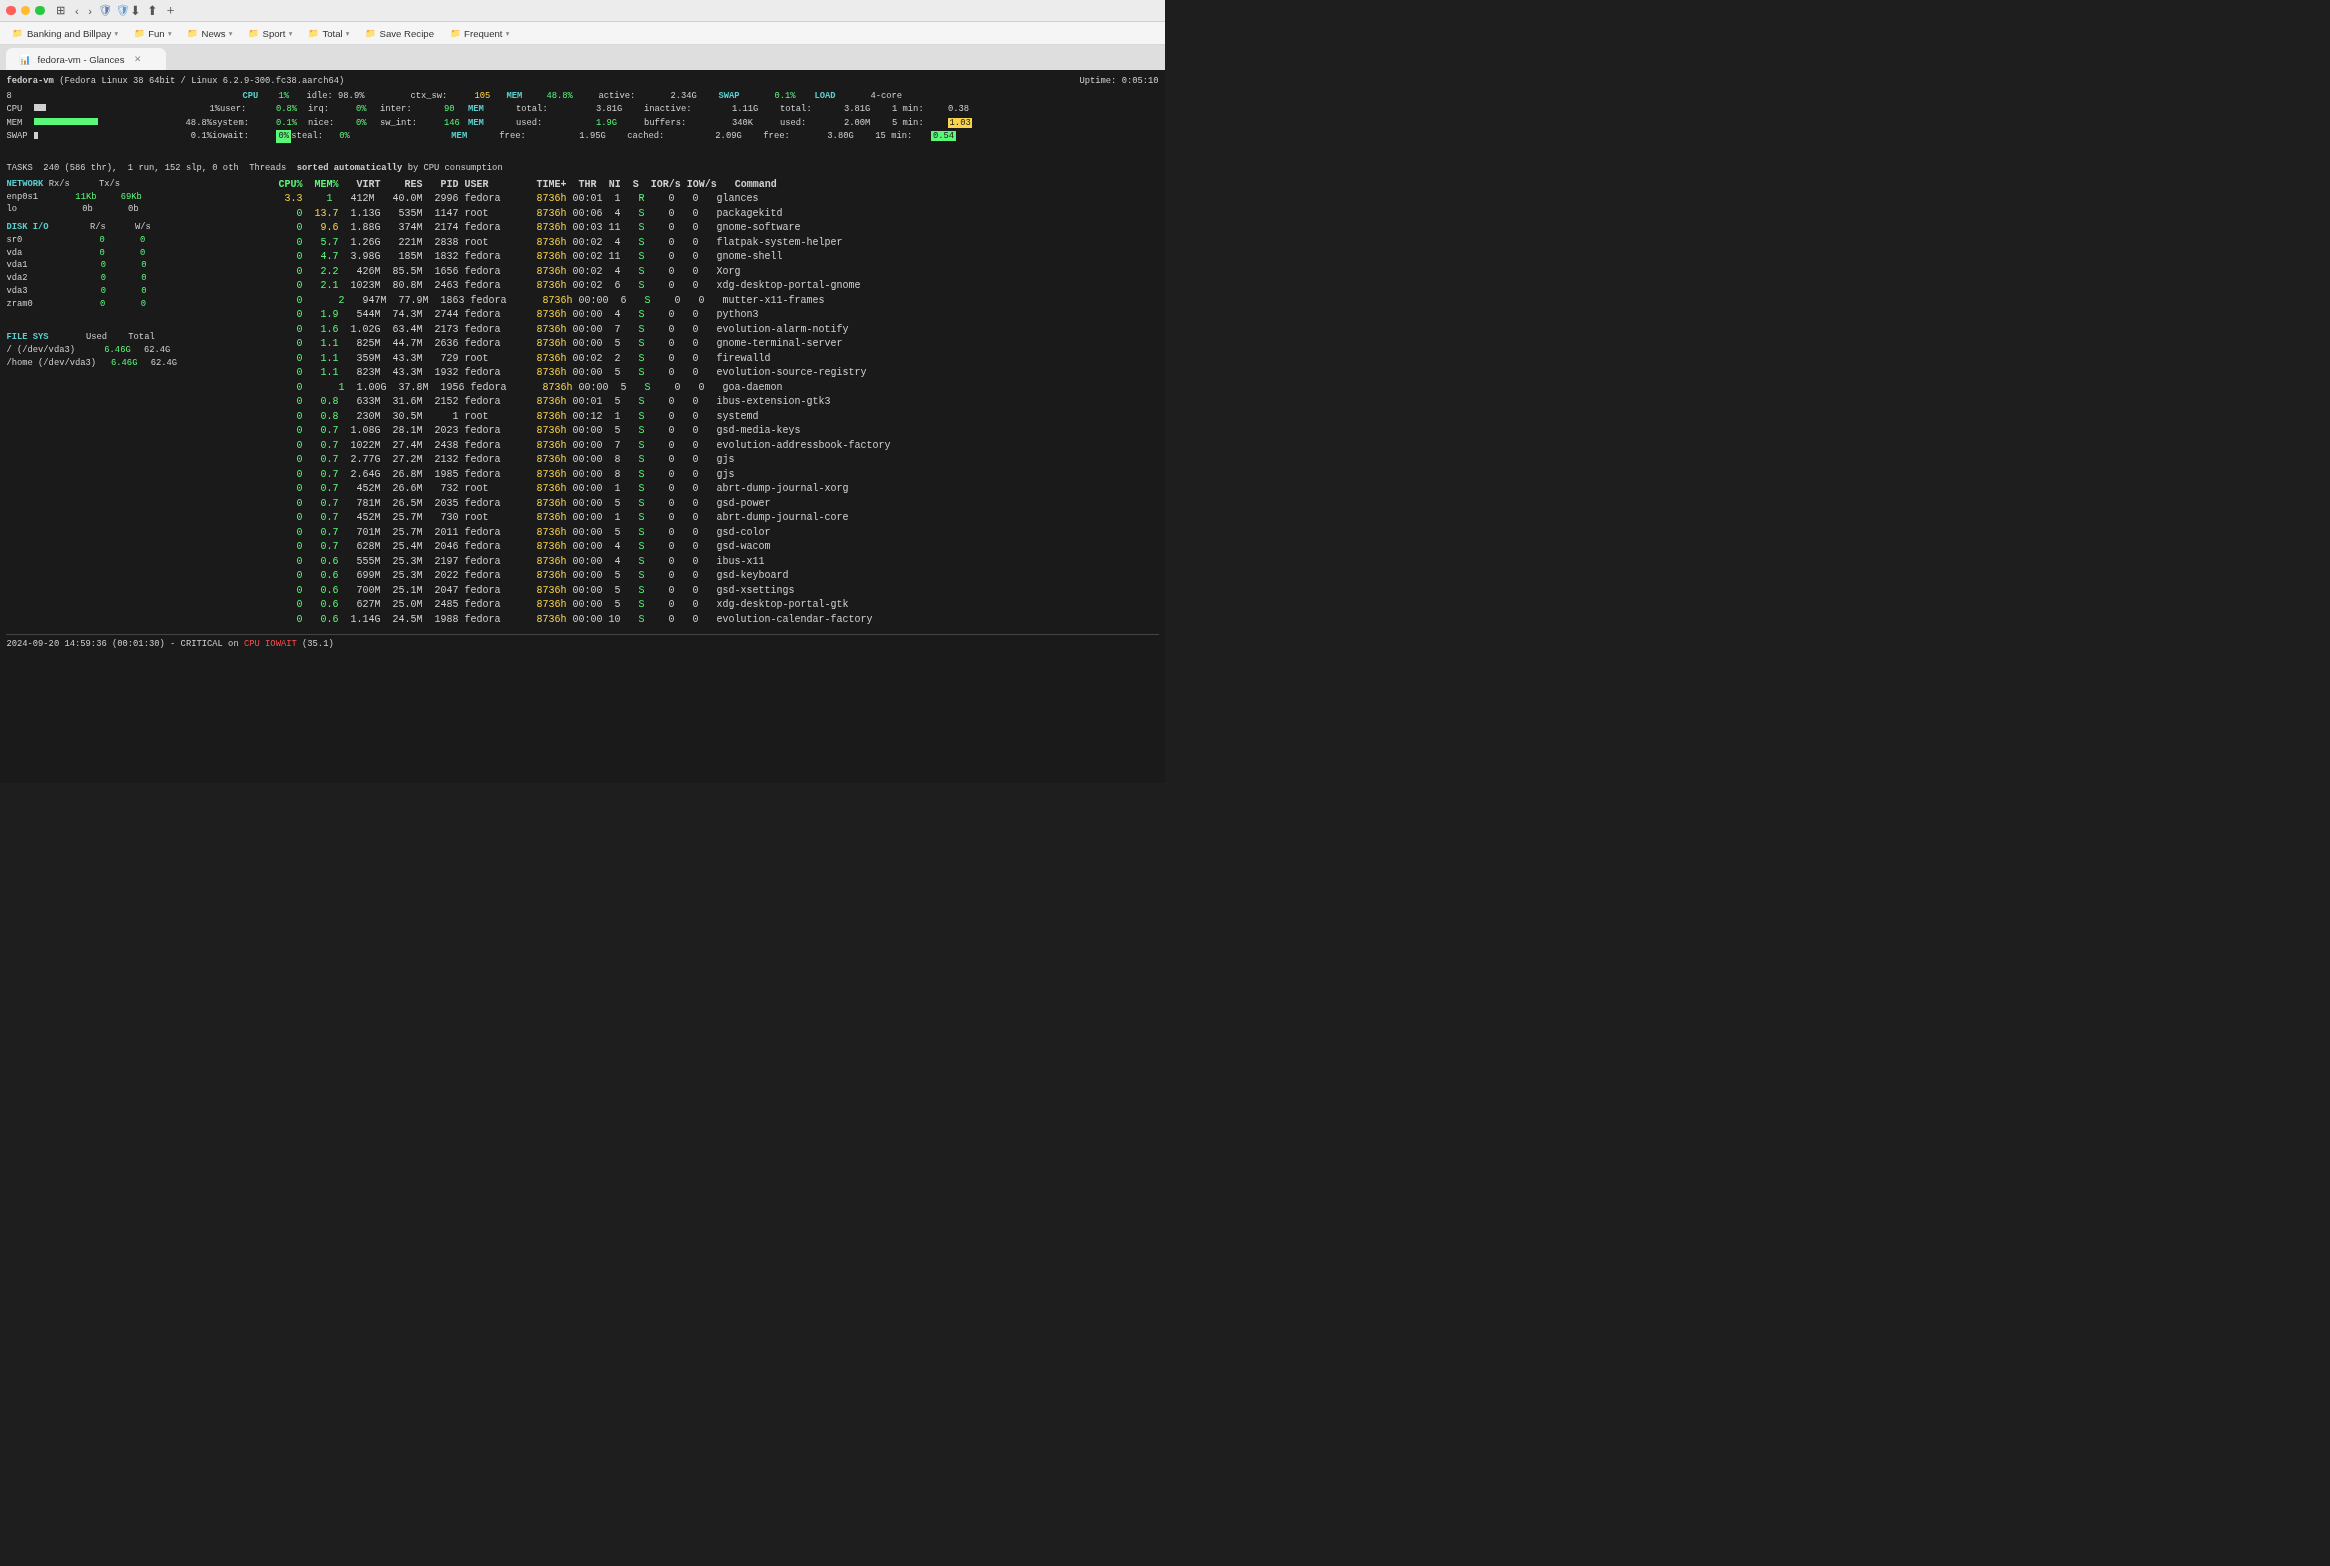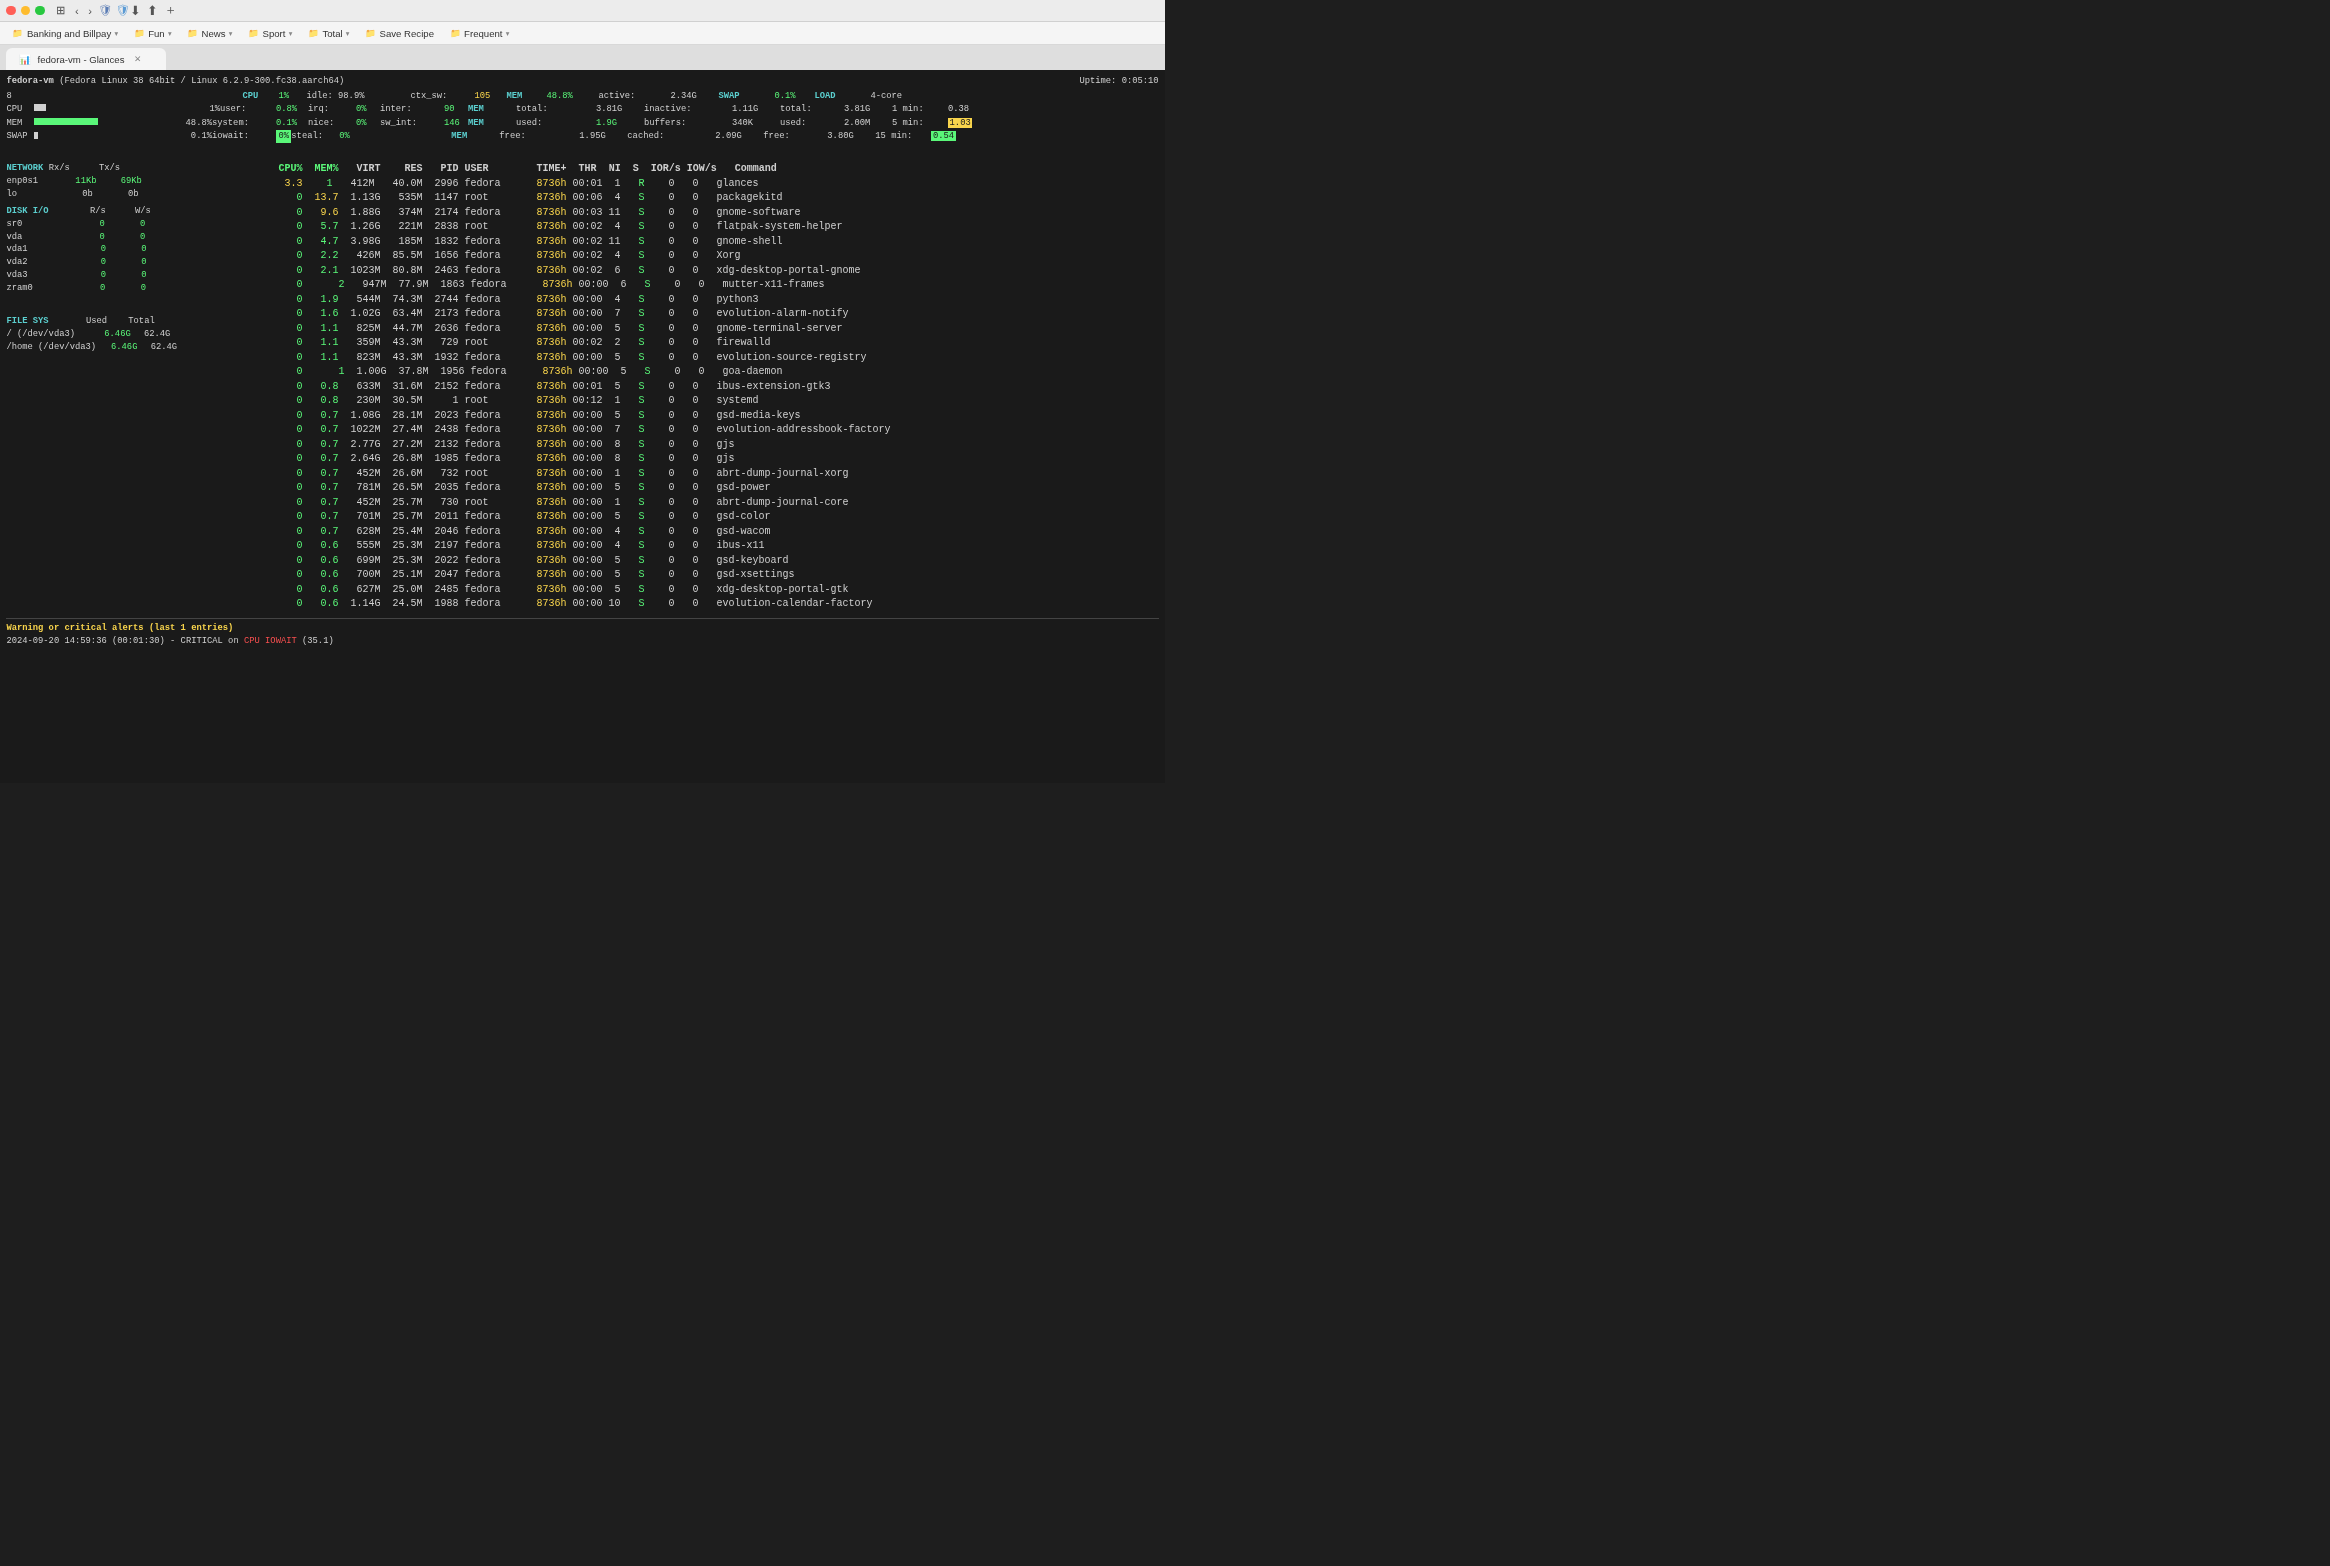--- a/index.html
+++ b/index.html
@@ -295,20 +295,28 @@
     <span style="width:88px; color:#d0d0d0;">  cached:</span>
     <span style="width:48px; color:#d0d0d0;">  2.09G</span>
     <span style="width:64px; color:#d0d0d0;">   free:</span>
     <span style="width:48px; color:#d0d0d0;">  3.80G</span>
     <span style="width:56px; color:#d0d0d0;"> 15 min:</span>
     <span style="color:#d0d0d0;"><span style="background:#5af779; color:#1a1a1a; padding:0 1.6px;">  0.54</span></span>
   </div>
 
   <div style="margin:3.2px 0;">&nbsp;</div>
 
+  <div>
+    <span class="g-white">TASKS&nbsp;</span>
+    <span class="g-white">240 (586 thr),&nbsp;</span>
+    <span class="g-white"> 1 run, 152 slp,  0 oth&nbsp;</span>
+    <span class="g-white">Threads&nbsp;</span>
+    <span class="g-bold g-white">sorted automatically</span>
+    <span class="g-white"> by CPU consumption</span>
+  </div>
 
   <div style="display:flex; margin-top:3.2px;">
 
     <div style="width:272px; flex-shrink:0;">
 
       <div>
         <span class="g-bold g-cyan">NETWORK</span>
         <span class="g-white" style="">Rx/s</span>
         <span class="g-white" style="margin-left:24px;">Tx/s</span>
       </div>
@@ -406,20 +414,17 @@
       <div style="white-space:pre;">   <span class="g-green">0</span>   <span class="g-green">0.6</span>   555M  25.3M  2197 fedora      <span class="g-yellow">8736h</span> 00:00  4   <span class="g-green">S</span>    0   0   ibus-x11</div>
       <div style="white-space:pre;">   <span class="g-green">0</span>   <span class="g-green">0.6</span>   699M  25.3M  2022 fedora      <span class="g-yellow">8736h</span> 00:00  5   <span class="g-green">S</span>    0   0   gsd-keyboard</div>
       <div style="white-space:pre;">   <span class="g-green">0</span>   <span class="g-green">0.6</span>   700M  25.1M  2047 fedora      <span class="g-yellow">8736h</span> 00:00  5   <span class="g-green">S</span>    0   0   gsd-xsettings</div>
       <div style="white-space:pre;">   <span class="g-green">0</span>   <span class="g-green">0.6</span>   627M  25.0M  2485 fedora      <span class="g-yellow">8736h</span> 00:00  5   <span class="g-green">S</span>    0   0   xdg-desktop-portal-gtk</div>
       <div style="white-space:pre;">   <span class="g-green">0</span>   <span class="g-green">0.6</span>  1.14G  24.5M  1988 fedora      <span class="g-yellow">8736h</span> 00:00 10   <span class="g-green">S</span>    0   0   evolution-calendar-factory</div>
     </div>
   </div>
 
   <div style="margin-top:6.4px; border-top: 0.8px solid #444; padding-top:3.2px;">
     <div>
-      <span class="g-bold g-yellow">Warning or critical alerts (last 1 entries)</span>
-    </div>
-    <div>
       <span class="g-white">2024-09-20 14:59:36 (00:01:30) - CRITICAL on </span><span class="g-red">CPU IOWAIT</span><span class="g-white"> (35.1)</span>
     </div>
   </div>
 </div>
 
 
 </body></html>

